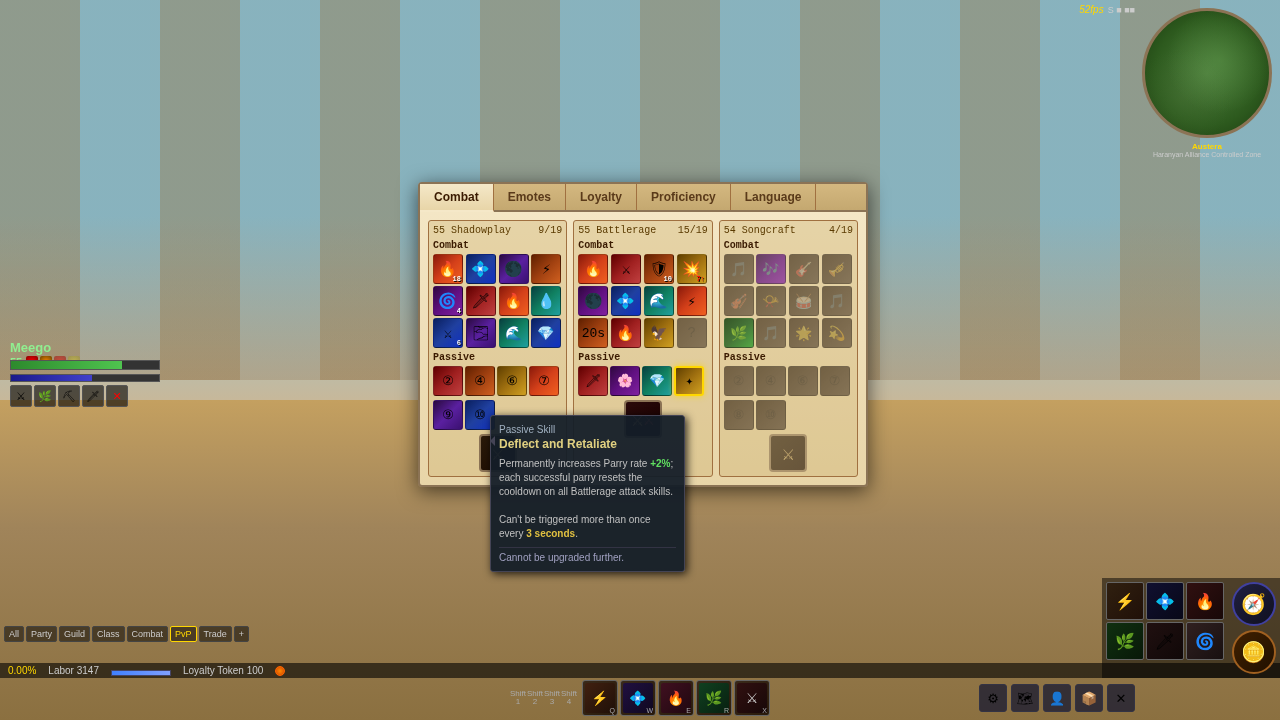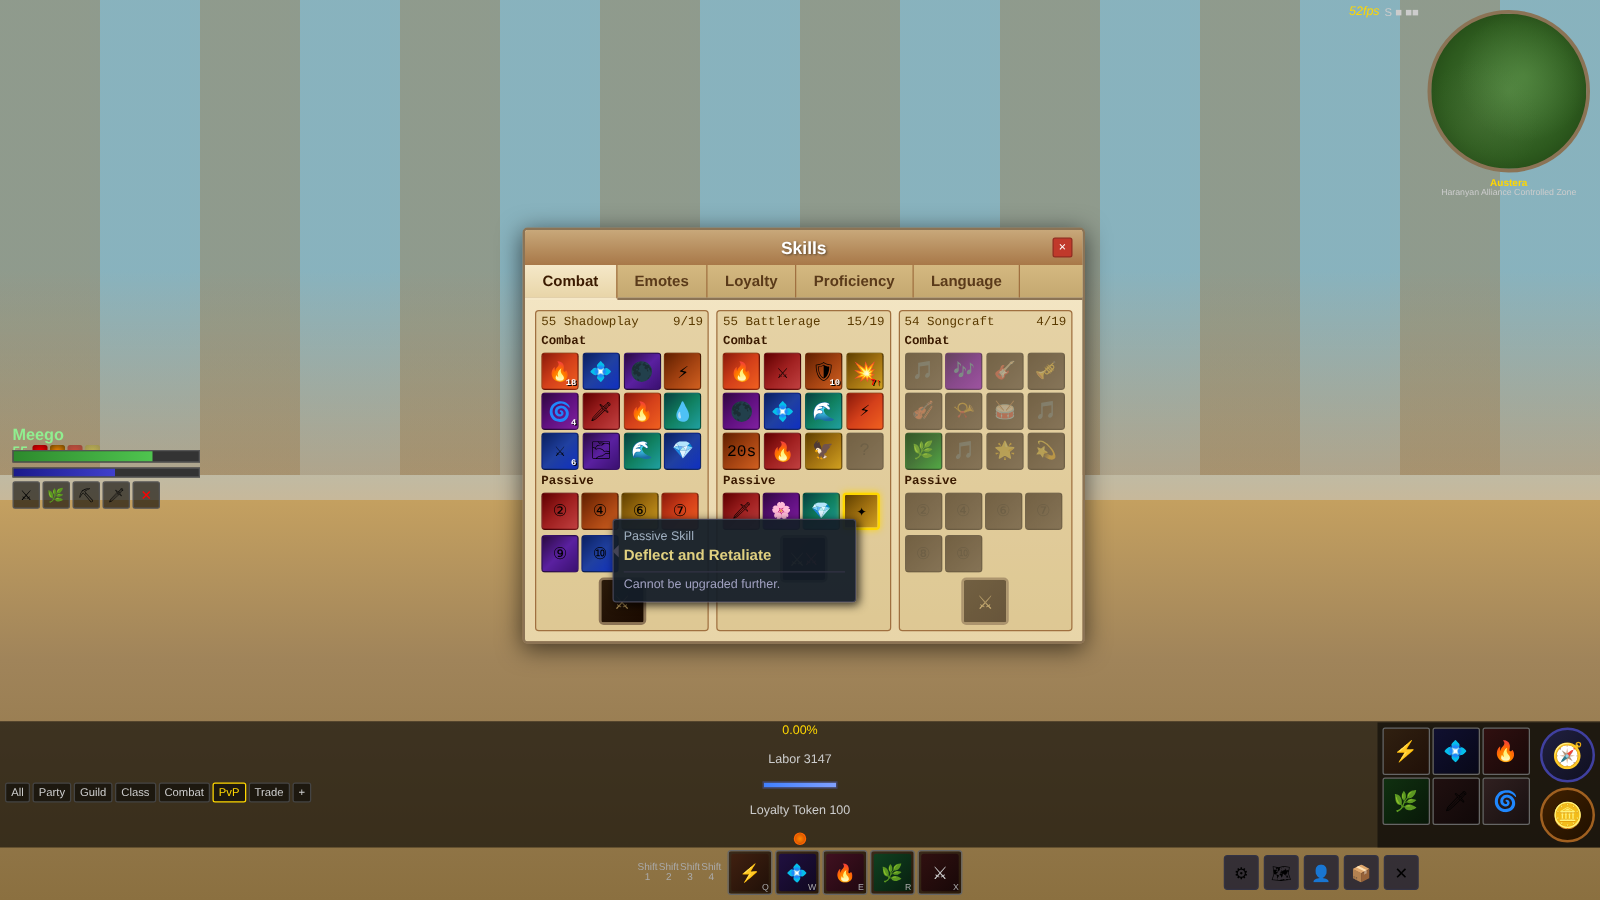--- a/index.html
+++ b/index.html
@@ -141,27 +141,26 @@
       font-size: 7px;
       color: #aaa;
     }
 
     
     .bottom-status {
       position: absolute;
       bottom: 42px; left: 0;
       right: 0;
       display: flex;
-      align-items: center;
+      align-items: flex-end;
       background: rgba(0,0,0,0.6);
       padding: 2px 8px;
       font-size: 10px;
       color: #ccc;
       gap: 12px;
-      flex-direction: column;
     }
 
     .labor-fill {
       width: 60px; height: 6px;
       background: linear-gradient(90deg, #4080ff, #80a0ff);
       border: 1px solid #446;
     }
 
     
     .br-skills {
@@ -514,24 +513,20 @@
 <div style="position:absolute;top:385px;left:10px;display:flex;gap:2px">
   <div style="width:22px;height:22px;background:rgba(0,0,0,0.6);border:1px solid #555;border-radius:2px;display:flex;align-items:center;justify-content:center;font-size:11px">⚔</div>
   <div style="width:22px;height:22px;background:rgba(0,0,0,0.6);border:1px solid #555;border-radius:2px;display:flex;align-items:center;justify-content:center;font-size:11px">🌿</div>
   <div style="width:22px;height:22px;background:rgba(0,0,0,0.6);border:1px solid #555;border-radius:2px;display:flex;align-items:center;justify-content:center;font-size:11px">⛏</div>
   <div style="width:22px;height:22px;background:rgba(0,0,0,0.6);border:1px solid #555;border-radius:2px;display:flex;align-items:center;justify-content:center;font-size:11px">🗡</div>
   <div style="width:22px;height:22px;background:rgba(0,0,0,0.6);border:1px solid #555;border-radius:2px;display:flex;align-items:center;justify-content:center;font-size:11px;color:#f00">✕</div>
 </div>
 
 <div class="skills-window">
 
-  <div class="window-titlebar">
-    <span class="window-title">Skills</span>
-    <div class="close-btn">×</div>
-  </div>
 
   <div class="tab-bar">
     <div class="tab active">Combat</div>
     <div class="tab">Emotes</div>
     <div class="tab">Loyalty</div>
     <div class="tab">Proficiency</div>
     <div class="tab">Language</div>
   </div>
 
   <div class="window-content">
@@ -864,20 +859,27 @@
         </div>
       </div>
 
     </div>
   </div>
 </div>
 
 <div class="tooltip">
   <div class="tooltip-type">Passive Skill</div>
   <div class="tooltip-name">Deflect and Retaliate</div>
+  <div class="tooltip-desc">
+    Permanently increases Parry rate
+    <span class="highlight-green">+2%</span><span>; each successful parry resets the cooldown on all Battlerage attack skills.</span>
+    <br><br>
+    <span>Can't be triggered more than once every</span>
+    <span class="highlight-yellow">3 seconds</span><span>.</span>
+  </div>
   <div class="tooltip-upgrade">Cannot be upgraded further.</div>
 </div>
 
 <div class="bottom-status">
   <span style="color:#FFD700">0.00%</span>
   <span>Labor 3147</span>
   <div class="labor-fill"></div>
   <span>Loyalty Token 100</span>
   <div style="width:10px;height:10px;background:radial-gradient(#ff8800,#cc4400);border-radius:50%;border:1px solid #ff6600"></div>
 </div>

